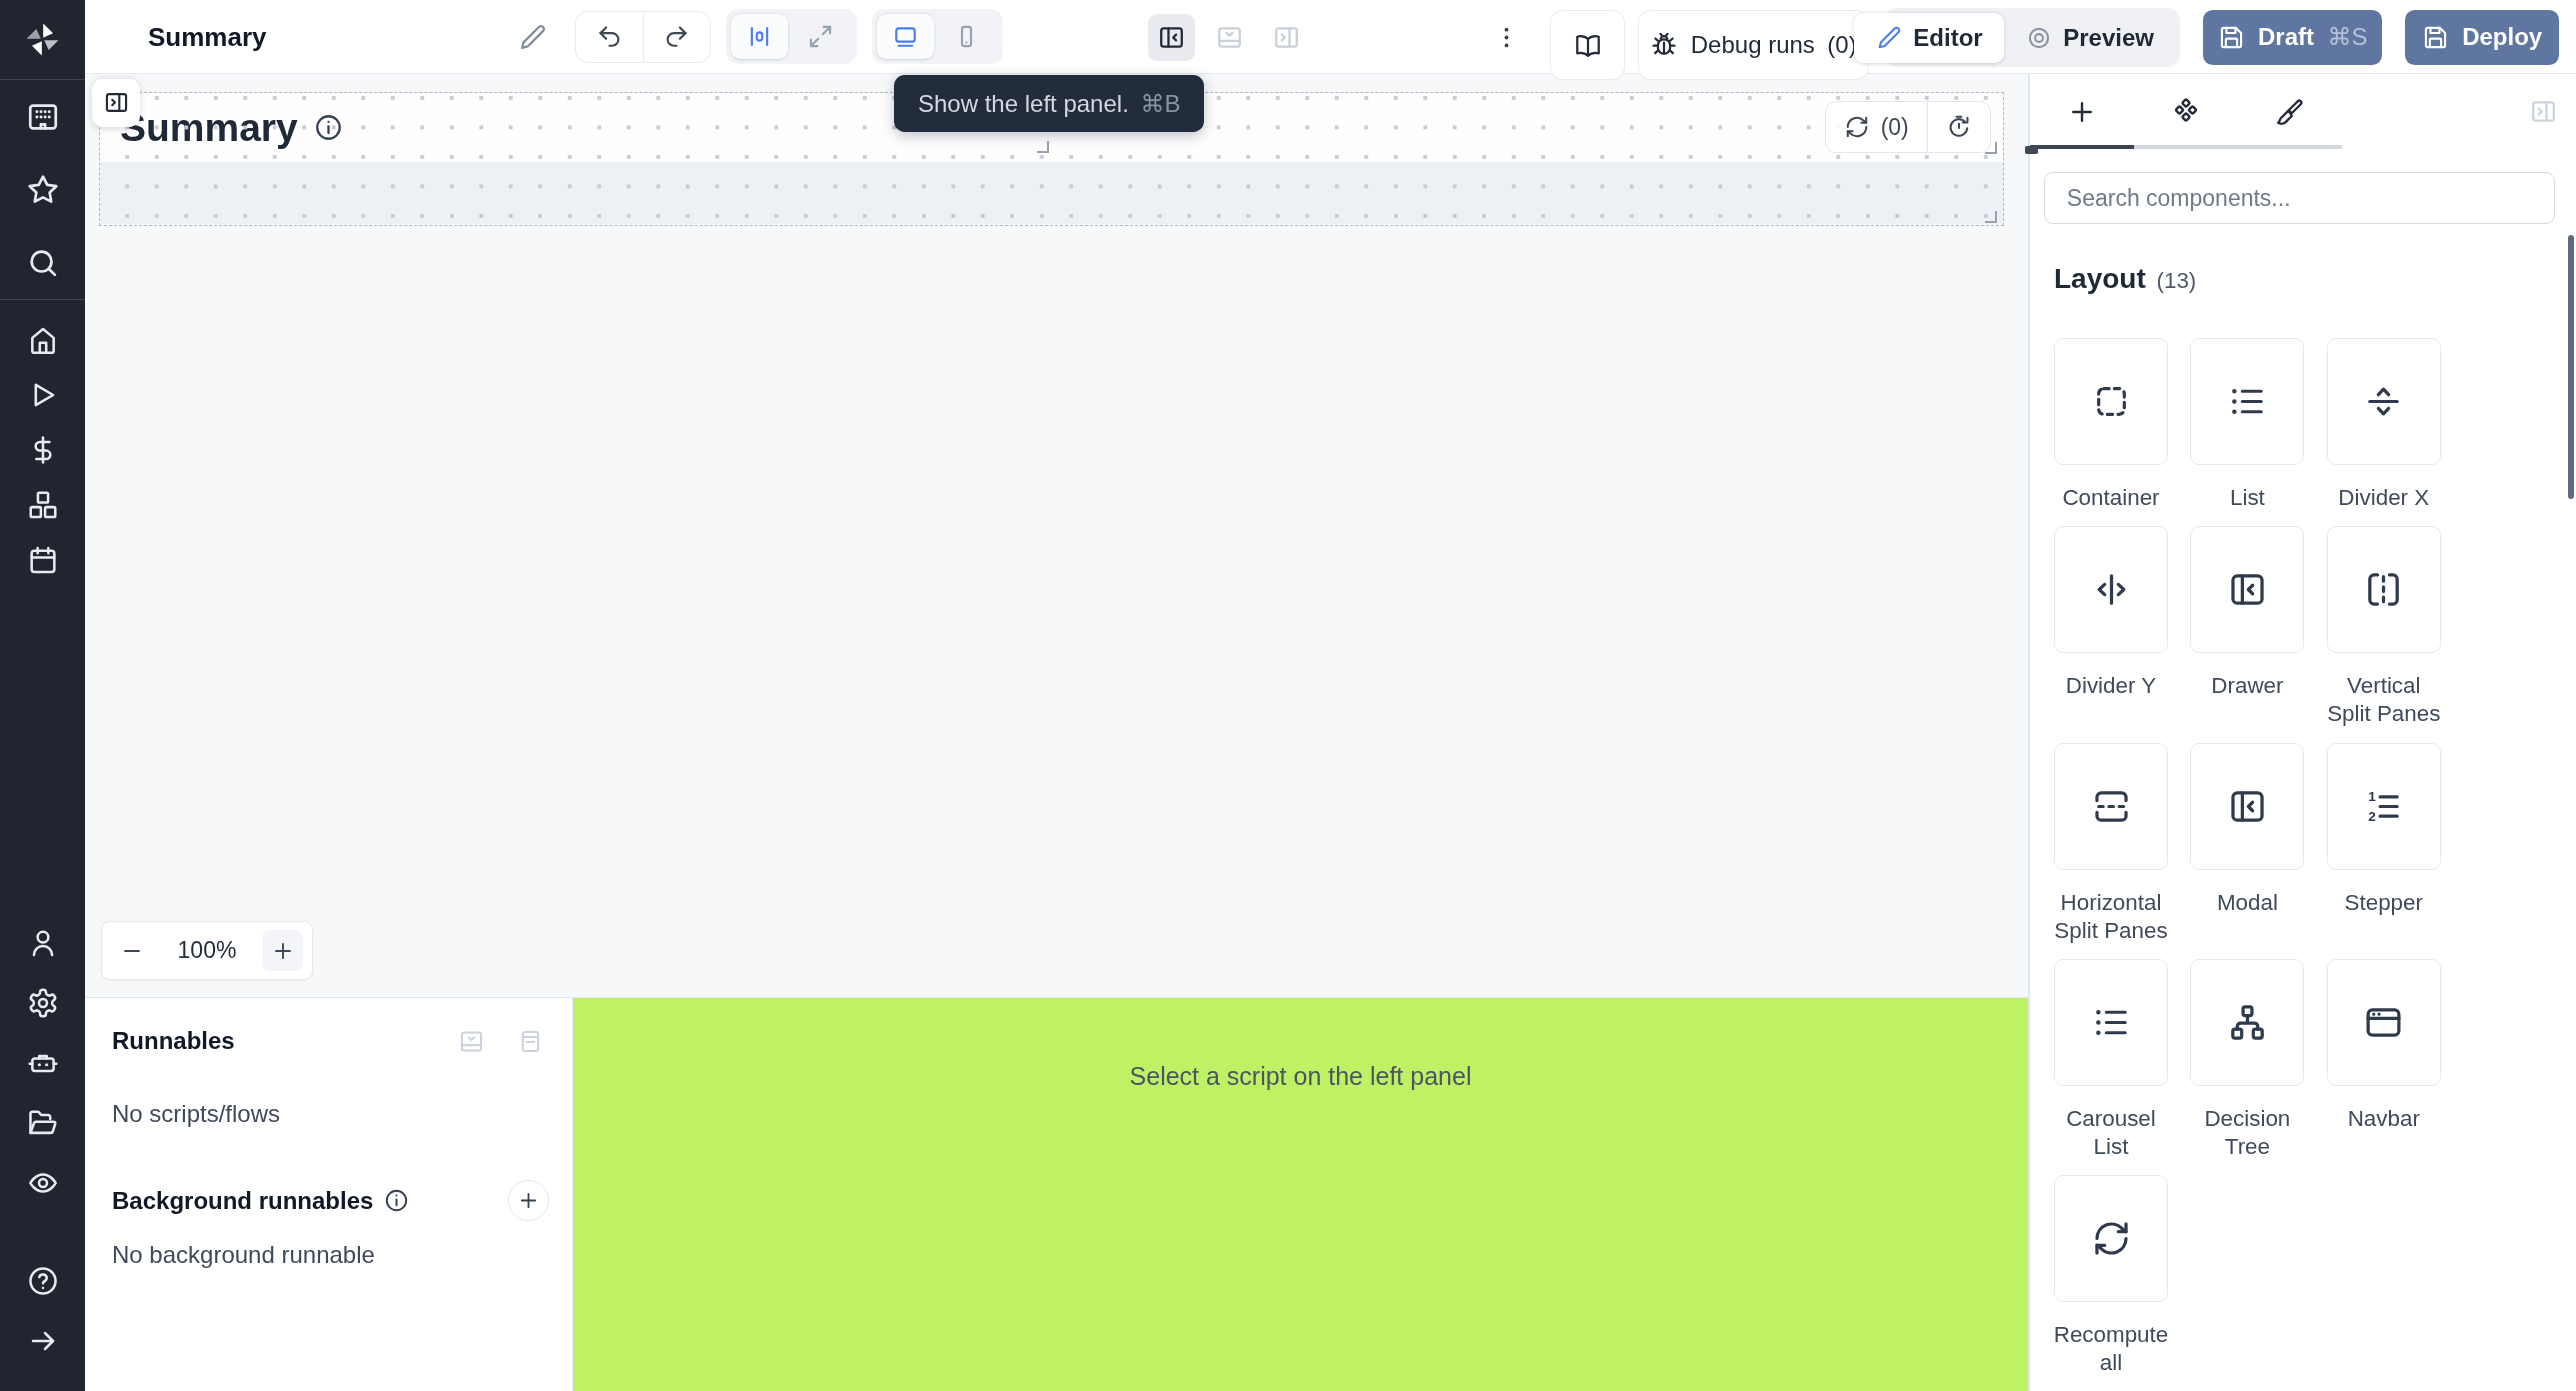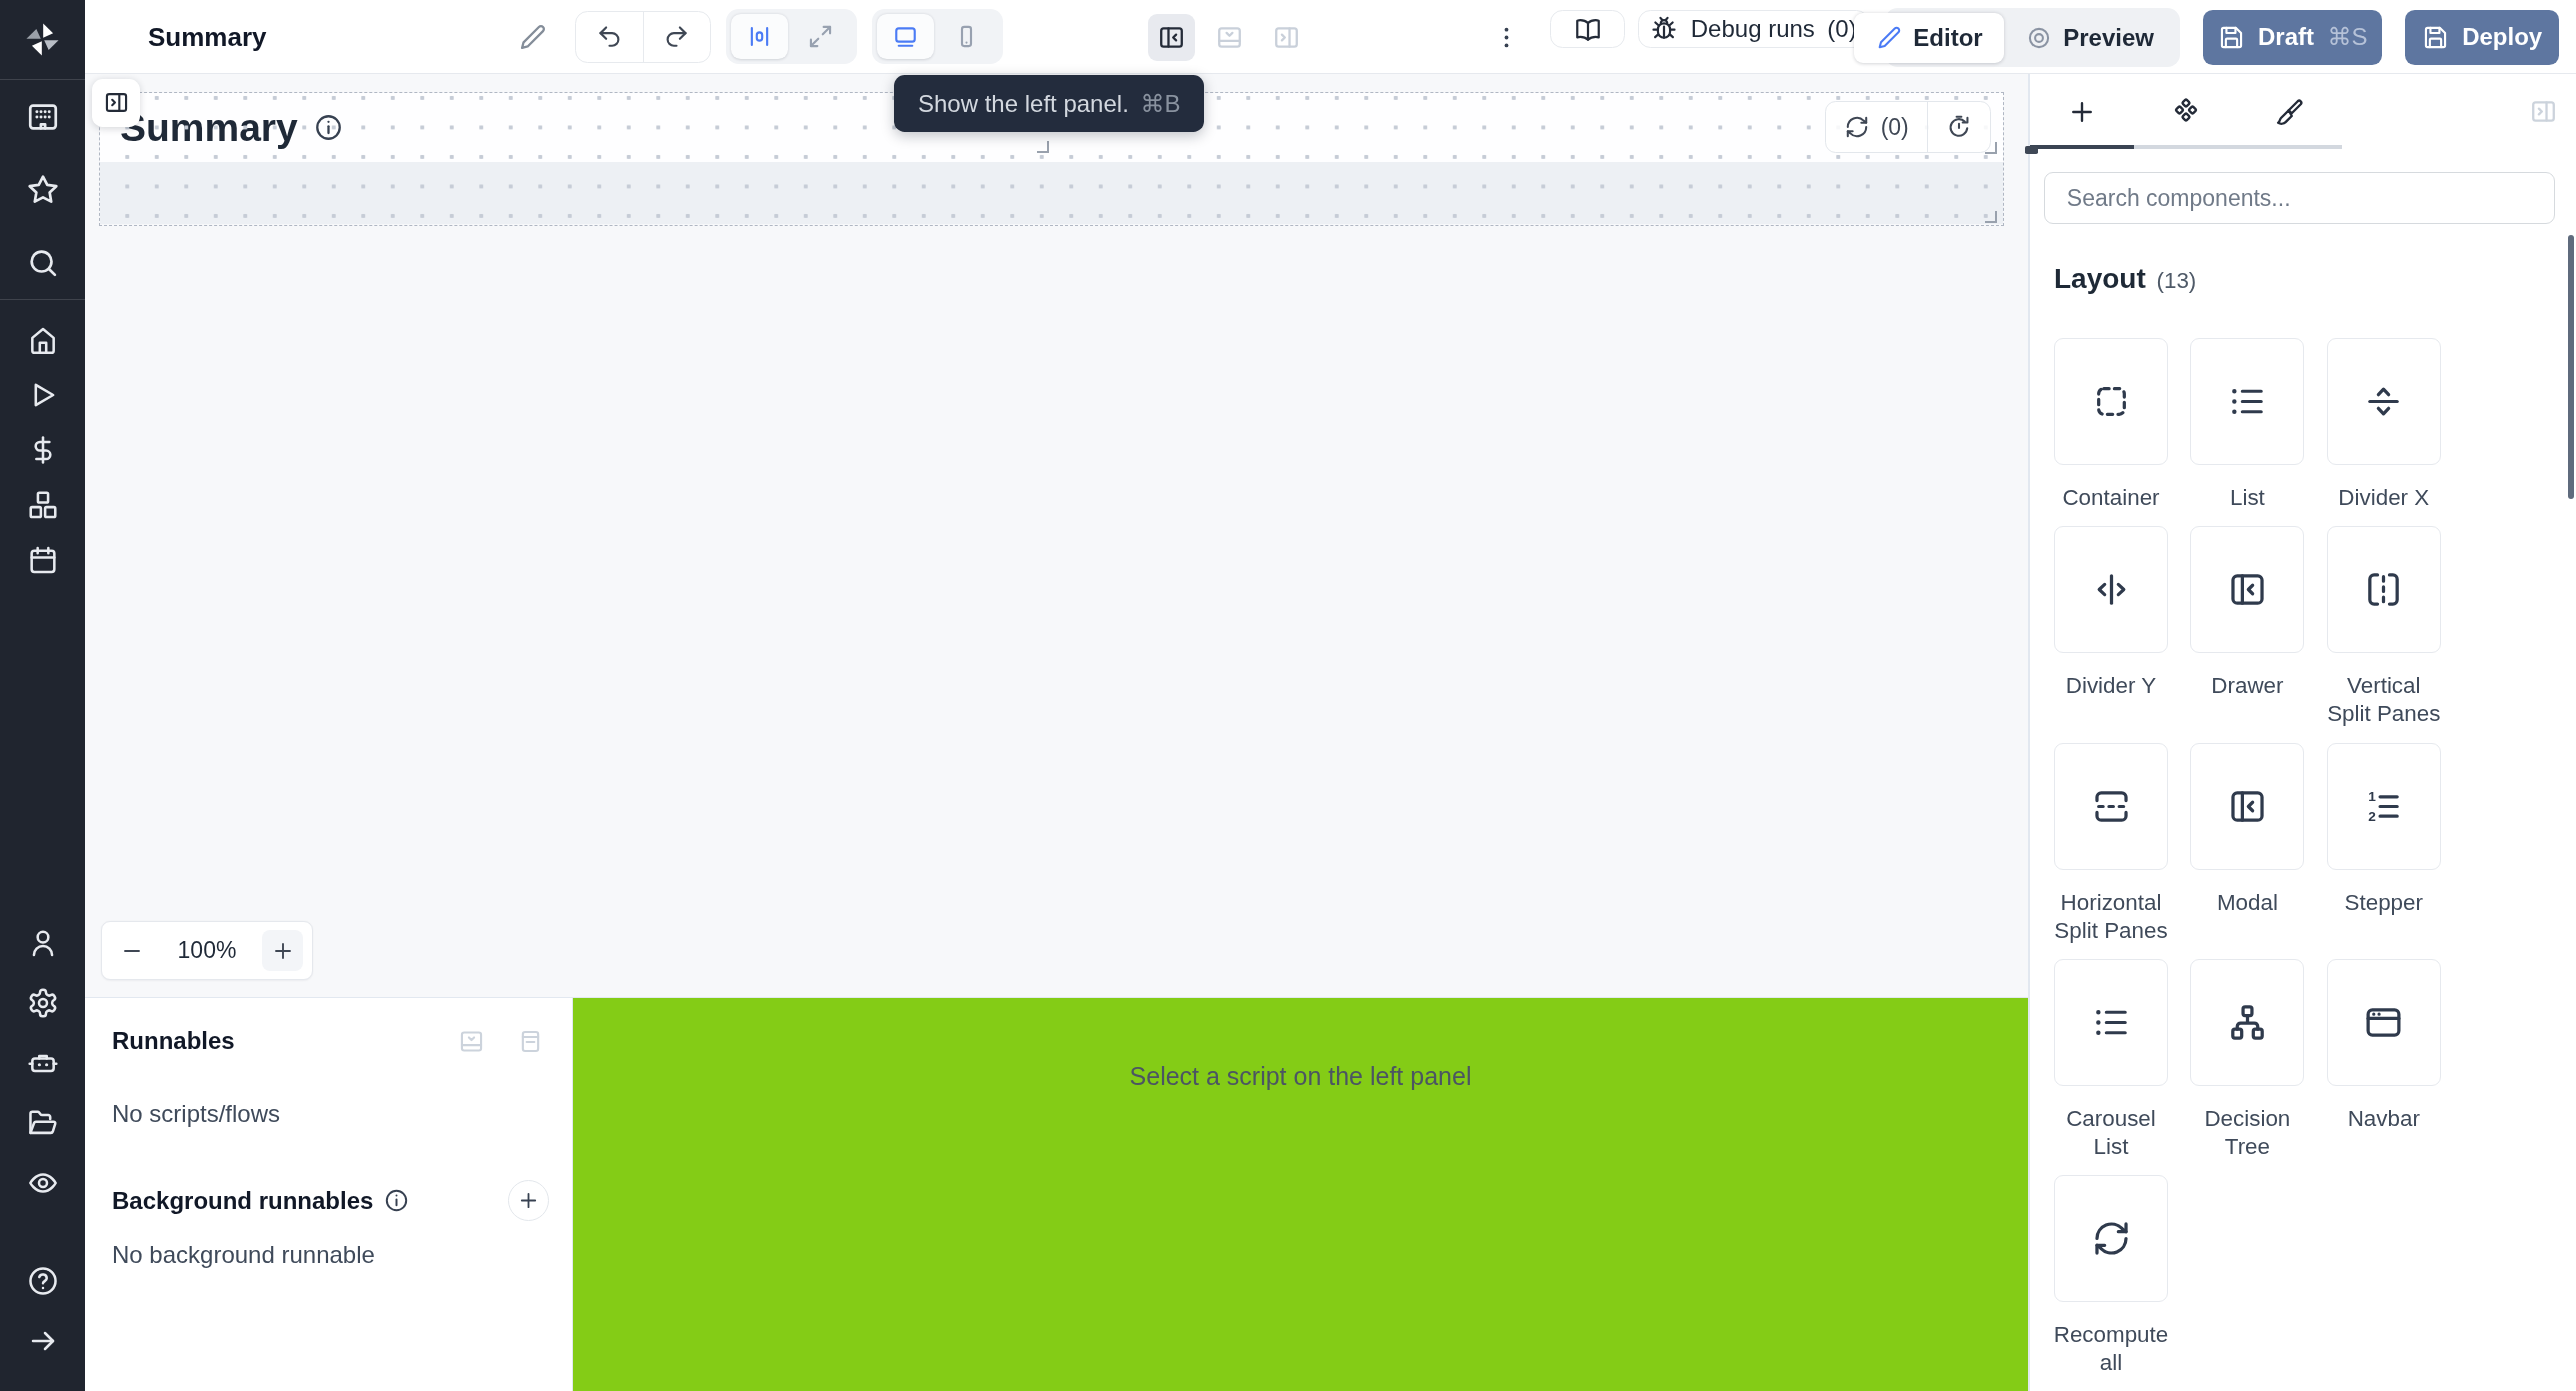--- a/index.html
+++ b/index.html
@@ -44,21 +44,21 @@
   .seg-sub { width:57px; height:45px; border-radius:9.8px; display:flex; align-items:center; justify-content:center; cursor:pointer; color:#98a1b0; }
   .seg-sub.active { background:#fbfcfd; box-shadow:0 0.9px 2.7px rgba(16,24,40,.14); color:#4b7bf5; }
   .seg-sub .ic { width:27px; height:27px; }
   .toggles { left:1063px; gap:10.7px; }
   .tg { width:47px; height:47px; border-radius:9px; display:flex; align-items:center; justify-content:center; cursor:pointer; }
   .tg .ic { width:29px; height:29px; }
   .tg.hovered { background:#e8eaef; color:#242b38; }
   .tg.muted { color:#c9d0da; }
   .tb-kebab { left:1402px; width:39px; justify-content:center; color:#374151; cursor:pointer; }
   .tb-kebab .ic { width:27px; height:27px; }
-  .btn { position:absolute; top:9.8px; height:38px; border:0.9px solid #e7eaee; border-radius:12.5px; background:#fff; display:flex; align-items:center; justify-content:center; gap:12.5px; cursor:pointer; font-size:24px; color:#1f2937; }
+  .btn { position:absolute; top:9.8px; height:70px; border:0.9px solid #e7eaee; border-radius:12.5px; background:#fff; display:flex; align-items:center; justify-content:center; gap:12.5px; cursor:pointer; font-size:24px; color:#1f2937; }
   .btn .ic { width:28px; height:28px; color:#242b38; }
   .btn-book { left:1465px; width:75px; }
   .btn-debug { left:1553px; width:231px; }
   .seg-editor { position:absolute; left:1800px; top:8px; width:295px; height:59px; background:#eff1f4; border-radius:12.5px; display:flex; align-items:center; padding:0 4.5px;justify-content:flex-end; }
   .pill { height:50px; display:flex; align-items:center; justify-content:center; gap:11.6px; font-size:24px; font-weight:600; color:#1f2937; cursor:pointer; padding:0 21.5px; border-radius:9px; }
   .pill.active { background:#fff; box-shadow:0 0.9px 3.6px rgba(16,24,40,.18); }
   .pill .ic { width:26px; height:26px; }
   .pill.active .ic { color:#4b7bf5; }
   .pill.inactive .ic { color:#8b94a3; }
   .btn-slate { position:absolute; top:9.8px; height:55px; background:#5e76a0; border-radius:9.8px; border:none; color:#fff; display:flex; align-items:center; justify-content:center; gap:13.4px; font-size:24px; font-weight:700; cursor:pointer; }
@@ -100,21 +100,21 @@
   .rn-title { font-size:24px; font-weight:700; color:#111827; }
   .rn-hicons { margin-left:auto; display:flex; gap:32px; color:#ccd3dc; margin-right:5.4px; }
   .rn-hicons .ic { width:27px; height:27px; cursor:pointer; }
   .rn-empty { margin-top:45px; font-size:24px; color:#3f4a5a; }
   .rn-bg-header { margin-top:52px; display:flex; align-items:center; }
   .rn-bg-title { font-size:24px; font-weight:700; color:#111827; }
   .rn-bg-header .gz-info { width:25px; height:25px; margin-left:10.7px; }
   .add-circle { margin-left:auto; width:41px; height:41px; border:0.9px solid #e3e7ec; border-radius:50%; display:flex; align-items:center; justify-content:center; color:#374151; cursor:pointer; }
   .add-circle .ic { width:23px; height:23px; }
   .rn-bg-empty { margin-top:19.7px; font-size:24px; color:#3f4a5a; }
-  .script-panel { flex:1; position:relative; background:#84cc16; }
+  .script-panel { flex:1; position:relative; background:#bef264; }
   .sp-placeholder { position:absolute; top:64px; left:0; right:0; text-align:center; font-size:25px; color:#4b5563; }
 
   
   .right-panel { width:547px; background:#fff; border-left:0.9px solid #e2e8f0; position:relative; overflow:hidden; display:flex; flex-direction:column; }
   .rp-tabs { position:relative; height:75px; flex:0 0 75px; display:flex; }
   .rp-tab { width:104px; height:100%; display:flex; align-items:center; justify-content:center; color:#242b38; cursor:pointer; }
   .rp-tab .ic { width:30px; height:30px; }
   .rp-underline-active { position:absolute; left:0; bottom:0; width:104px; height:3.6px; background:#3a4453; }
   .rp-underline-rest { position:absolute; left:104px; bottom:0; width:208px; height:3.6px; background:#d3d8df; }
   .rp-collapse { position:absolute; right:18px; top:23px; width:29px; height:29px; color:#ccd3dc; cursor:pointer; }

